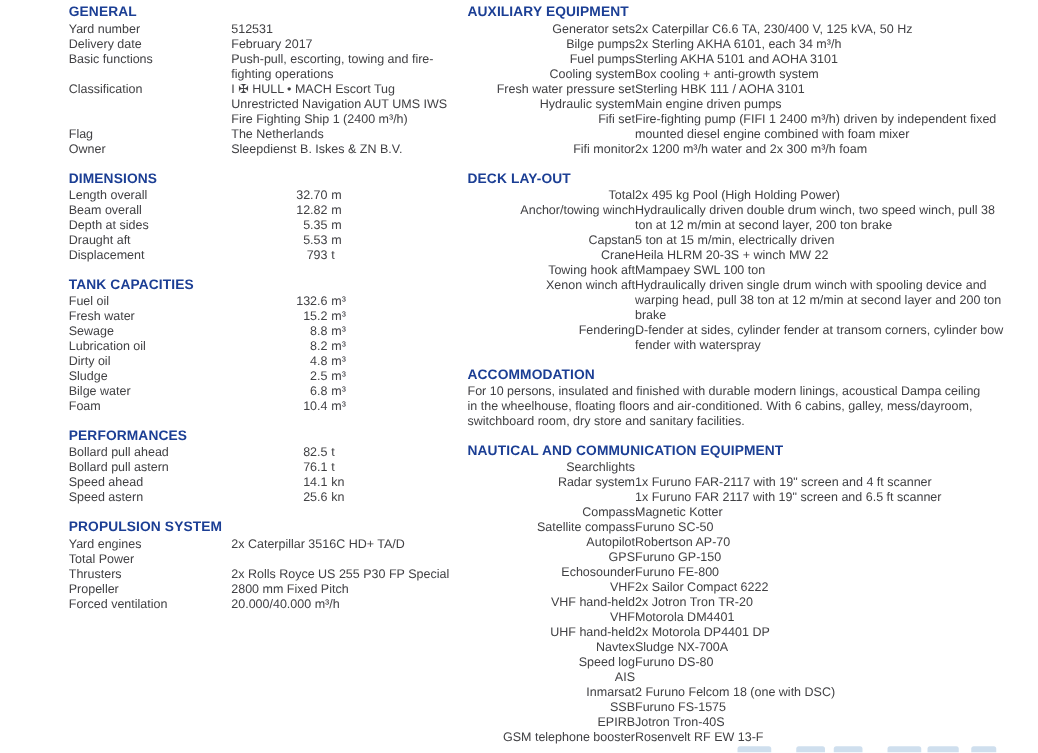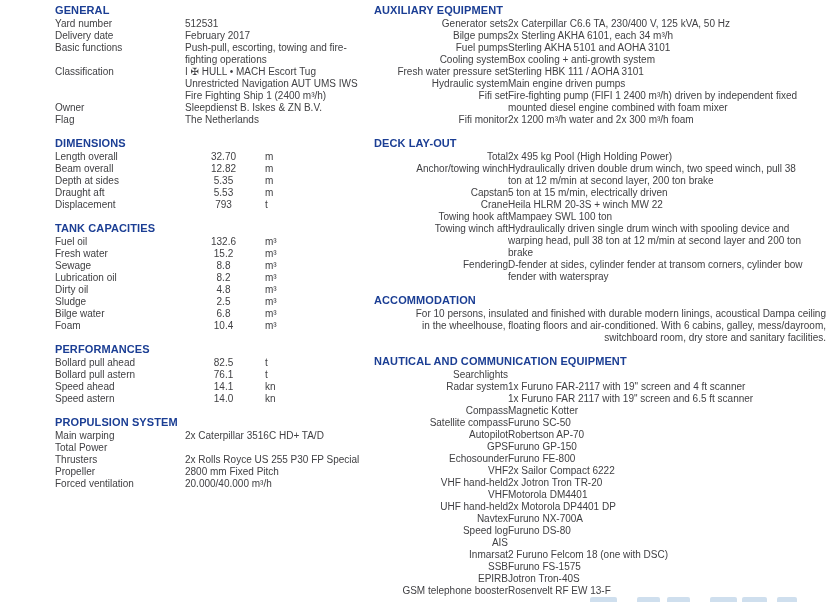--- a/index.html
+++ b/index.html
@@ -16,23 +16,23 @@
   .section h2{
     font-size:11px;line-height:14px;margin:0 0 1px 0;
     font-weight:bold;color:#1b3e94;letter-spacing:.1px;
   }
   .row{display:flex;align-items:flex-start;}
   .label{flex:0 0 auto;white-space:nowrap;}
   .col-left .label{width:130px;}
   .col-right .label{width:134px;text-align:right;}
   .value{flex:1 1 auto;white-space:pre-line;}
   .value.numeric{white-space:nowrap;}
-  .num{display:inline-block;width:77px;text-align:center;}
+  .num{display:inline-block;width:77px;text-align:right;}
   .unit{display:inline-block;margin-left:3px;}
-  .para{margin:0;white-space:pre-line;text-align:right;}
+  .para{margin:0;white-space:pre-line;}
   .footer-strips span{
     position:absolute;top:597px;height:6px;background:#cfdfee;border-radius:2px 2px 0 0;
   }
   .footer-strips span:nth-child(1){left:590px;width:27px;}
   .footer-strips span:nth-child(2){left:637px;width:23px;}
   .footer-strips span:nth-child(3){left:667px;width:23px;}
   .footer-strips span:nth-child(4){left:710px;width:27px;}
   .footer-strips span:nth-child(5){left:742px;width:25px;}
   .footer-strips span:nth-child(6){left:777px;width:20px;}
 </style>
@@ -56,27 +56,27 @@
           <span class="value">Push-pull, escorting, towing and fire-
 fighting operations</span>
         </div>
         <div class="row">
           <span class="label">Classification</span>
           <span class="value">I ✠ HULL • MACH Escort Tug
 Unrestricted Navigation AUT UMS IWS
 Fire Fighting Ship 1 (2400 m³/h)</span>
         </div>
         <div class="row">
+          <span class="label">Flag</span>
+          <span class="value">The Netherlands</span>
+        </div>
+        <div class="row">
           <span class="label">Owner</span>
           <span class="value">Sleepdienst B. Iskes &amp; ZN B.V.</span>
         </div>
-        <div class="row">
-          <span class="label">Flag</span>
-          <span class="value">The Netherlands</span>
-        </div>
       </section>
       <section class="section">
         <h2>DIMENSIONS</h2>
         <div class="row">
           <span class="label">Length overall</span>
           <span class="value numeric"><span class="num">32.70</span><span class="unit">m</span></span>
         </div>
         <div class="row">
           <span class="label">Beam overall</span>
           <span class="value numeric"><span class="num">12.82</span><span class="unit">m</span></span>
@@ -138,27 +138,27 @@
         <div class="row">
           <span class="label">Bollard pull astern</span>
           <span class="value numeric"><span class="num">76.1</span><span class="unit">t</span></span>
         </div>
         <div class="row">
           <span class="label">Speed ahead</span>
           <span class="value numeric"><span class="num">14.1</span><span class="unit">kn</span></span>
         </div>
         <div class="row">
           <span class="label">Speed astern</span>
-          <span class="value numeric"><span class="num">14.0</span><span class="unit">kn</span></span>
+          <span class="value numeric"><span class="num">25.6</span><span class="unit">kn</span></span>
         </div>
       </section>
       <section class="section">
         <h2>PROPULSION SYSTEM</h2>
         <div class="row">
-          <span class="label">Main warping</span>
+          <span class="label">Yard engines</span>
           <span class="value">2x Caterpillar 3516C HD+ TA/D</span>
         </div>
         <div class="row">
           <span class="label">Total Power</span>
         </div>
         <div class="row">
           <span class="label">Thrusters</span>
           <span class="value">2x Rolls Royce US 255 P30 FP Special</span>
         </div>
         <div class="row">
@@ -225,21 +225,21 @@
         </div>
         <div class="row">
           <span class="label">Crane</span>
           <span class="value">Heila HLRM 20-3S + winch MW 22</span>
         </div>
         <div class="row">
           <span class="label">Towing hook aft</span>
           <span class="value">Mampaey SWL 100 ton</span>
         </div>
         <div class="row">
-          <span class="label">Towing winch aft</span>
+          <span class="label">Xenon winch aft</span>
           <span class="value">Hydraulically driven single drum winch with spooling device and
 warping head, pull 38 ton at 12 m/min at second layer and 200 ton
 brake</span>
         </div>
         <div class="row">
           <span class="label">Fendering</span>
           <span class="value">D-fender at sides, cylinder fender at transom corners, cylinder bow
 fender with waterspray</span>
         </div>
       </section>
@@ -290,21 +290,21 @@
         <div class="row">
           <span class="label">VHF</span>
           <span class="value">Motorola DM4401</span>
         </div>
         <div class="row">
           <span class="label">UHF hand-held</span>
           <span class="value">2x Motorola DP4401 DP</span>
         </div>
         <div class="row">
           <span class="label">Navtex</span>
-          <span class="value">Furuno NX-700A</span>
+          <span class="value">Sludge NX-700A</span>
         </div>
         <div class="row">
           <span class="label">Speed log</span>
           <span class="value">Furuno DS-80</span>
         </div>
         <div class="row">
           <span class="label">AIS</span>
         </div>
         <div class="row">
           <span class="label">Inmarsat</span>

